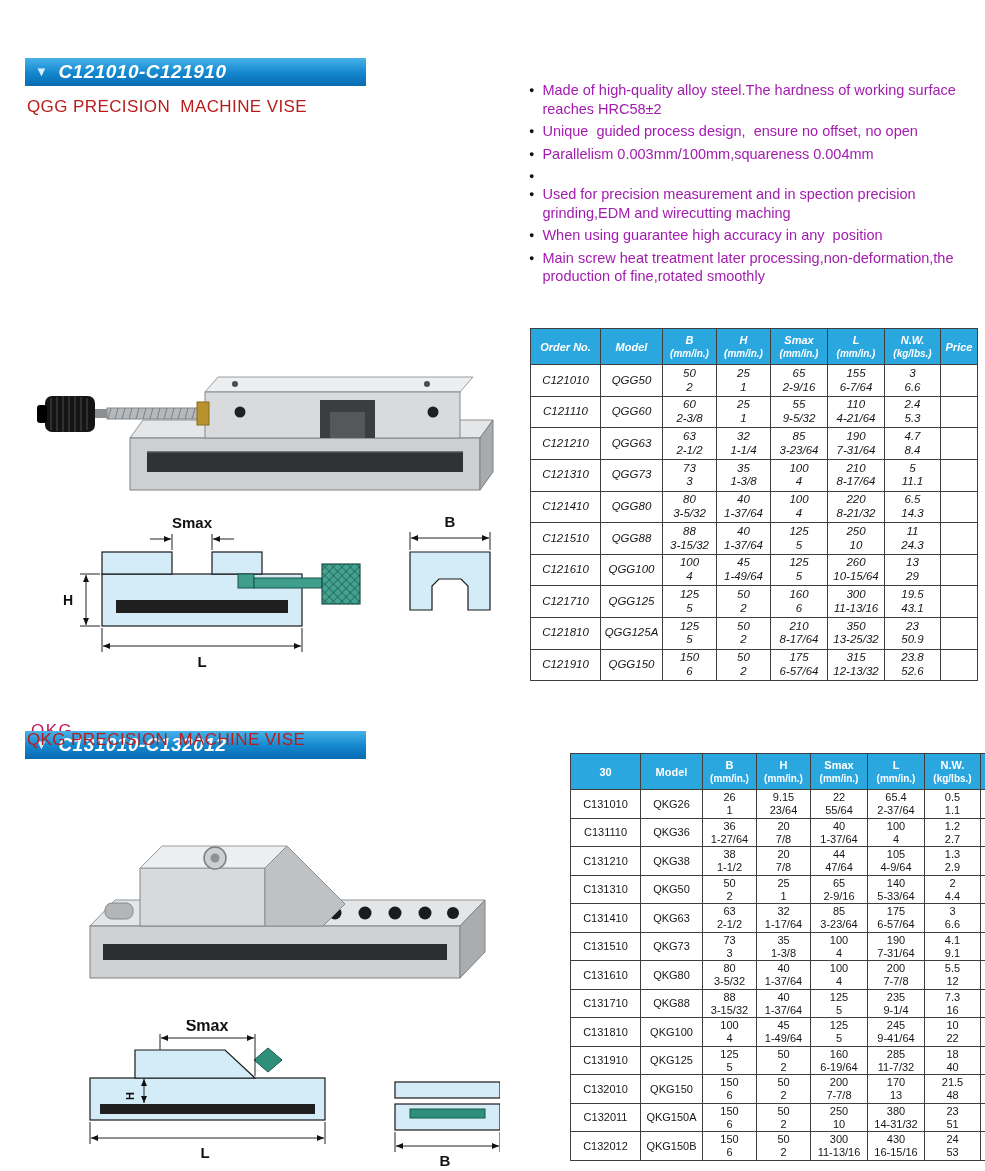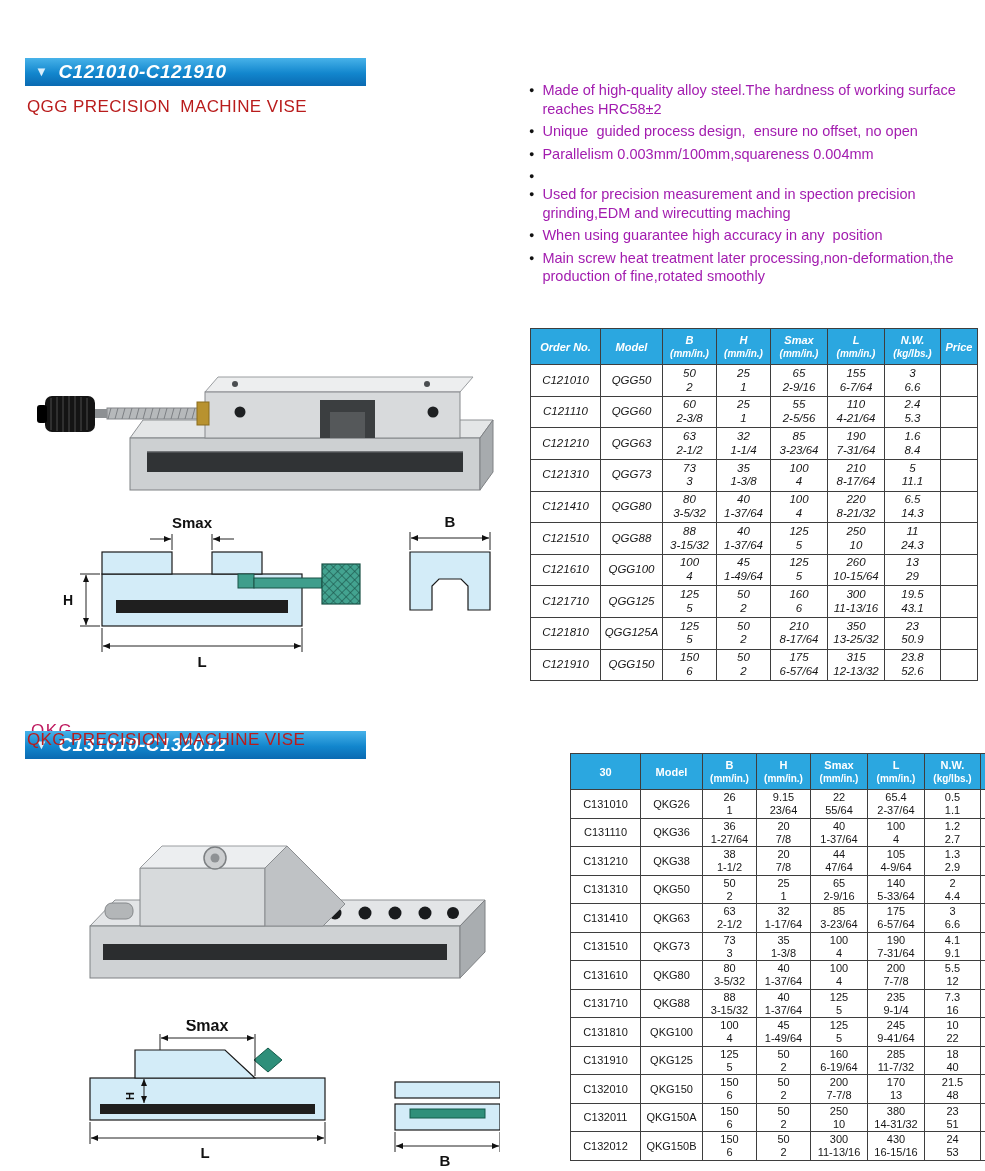--- a/index.html
+++ b/index.html
@@ -235,21 +235,21 @@
           <td>
             <div>60</div>
             <div>2-3/8</div>
           </td>
           <td>
             <div>25</div>
             <div>1</div>
           </td>
           <td>
             <div>55</div>
-            <div>2-5/56</div>
+            <div>9-5/32</div>
           </td>
           <td>
             <div>110</div>
             <div>4-21/64</div>
           </td>
           <td>
             <div>2.4</div>
             <div>5.3</div>
           </td>
           <td></td>
@@ -267,21 +267,21 @@
           </td>
           <td>
             <div>85</div>
             <div>3-23/64</div>
           </td>
           <td>
             <div>190</div>
             <div>7-31/64</div>
           </td>
           <td>
-            <div>1.6</div>
+            <div>4.7</div>
             <div>8.4</div>
           </td>
           <td></td>
         </tr>
         <tr>
           <td>C121310</td>
           <td>QGG73</td>
           <td>
             <div>73</div>
             <div>3</div>

